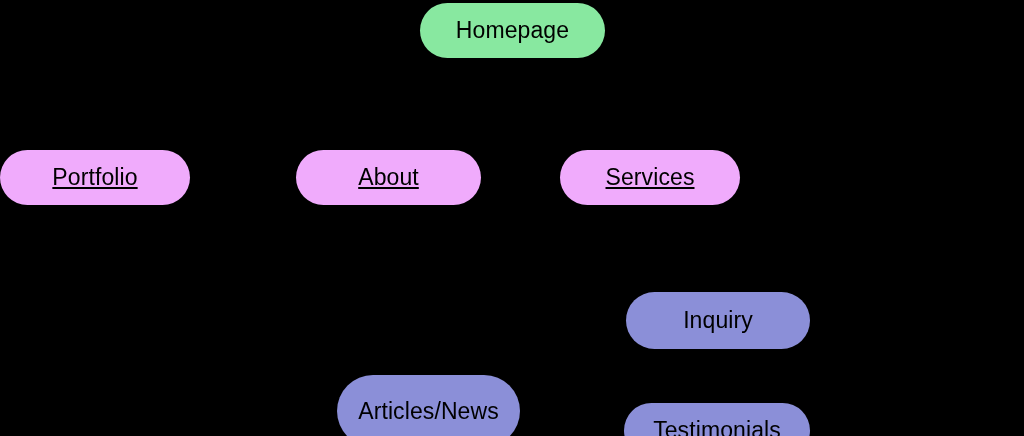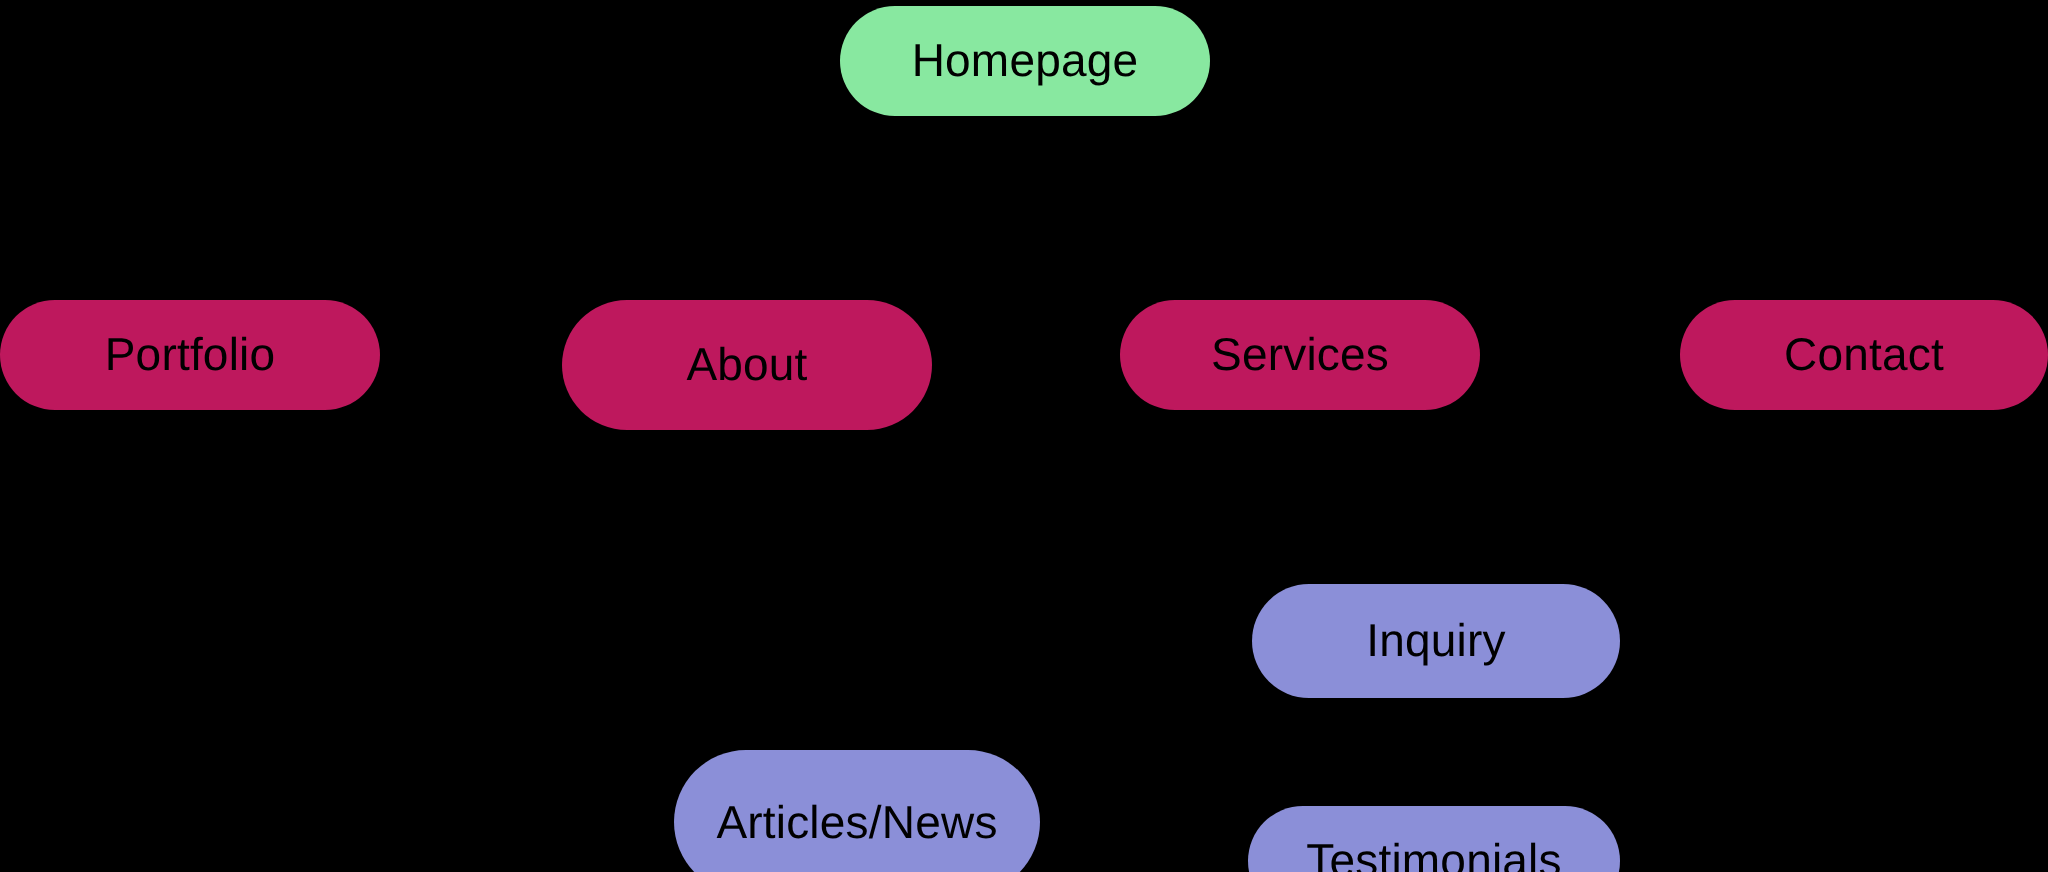--- a/index.html
+++ b/index.html
@@ -35,32 +35,33 @@
     font-weight: 400;
     letter-spacing: 0.1px;
     line-height: 1;
     white-space: nowrap;
     text-align: left;
   }
   .node-root {
     background: #88e8a0;
   }
   .node-section {
-    background: #be185d;
+    background: #f0abfc;
+    text-decoration: underline;
   }
   .node-sub {
     background: #8b8fd8;
   }
 
   
   #node-homepage    { left: 420px; top: 3px;   width: 185px; height: 55px; }
 
   
   #node-portfolio   { left: 0px;   top: 150px; width: 190px; height: 55px; }
-  #node-about       { left: 281px; top: 150px; width: 185px; height: 65px; }
+  #node-about       { left: 296px; top: 150px; width: 185px; height: 55px; }
   #node-services    { left: 560px; top: 150px; width: 180px; height: 55px; }
   #node-contact     { left: 840px; top: 150px; width: 184px; height: 55px; }
 
   
   #node-blog        { left: 337px; top: 292px; width: 183px; height: 57px; }
   #node-inquiry     { left: 626px; top: 292px; width: 184px; height: 57px; }
 
   
   #node-articles    { left: 337px; top: 375px; width: 183px; height: 72px; }
   #node-testimonials{ left: 624px; top: 375px; width: 186px; height: 55px; margin-top: 28px; }
@@ -92,23 +93,20 @@
   </div>
 
   <div class="node node-section" id="node-about">
     <span>About</span>
   </div>
 
   <div class="node node-section" id="node-services">
     <span>Services</span>
   </div>
 
-  <div class="node node-section" id="node-contact">
-    <span>Contact</span>
-  </div>
 
 
   <div class="node node-sub" id="node-inquiry">
     <span>Inquiry</span>
   </div>
 
   <div class="node node-sub" id="node-articles">
     <span>Articles/News</span>
   </div>
 

